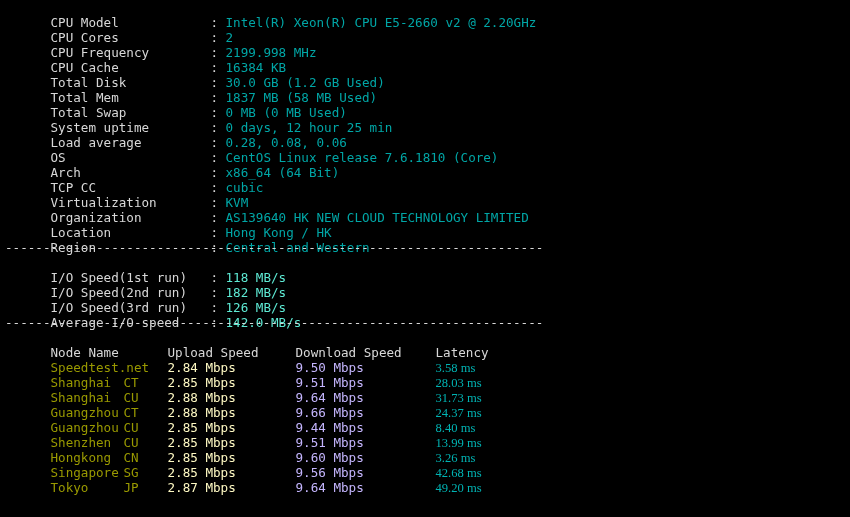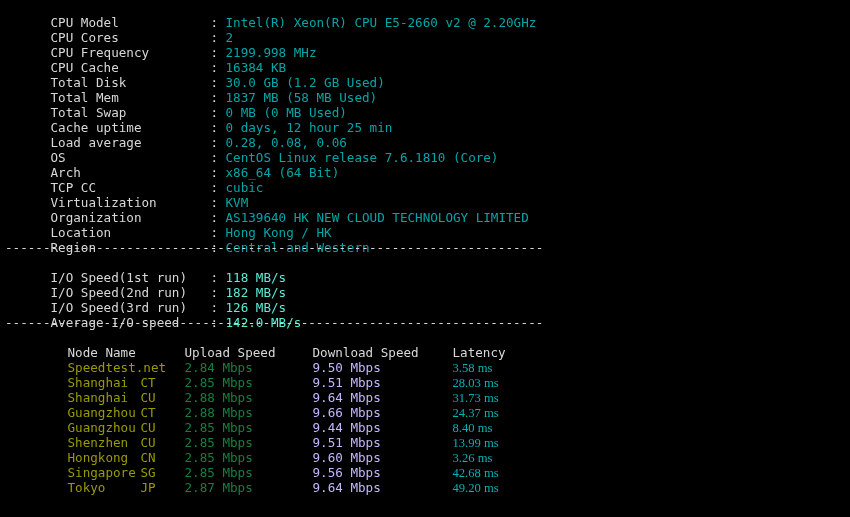--- a/index.html
+++ b/index.html
@@ -60,21 +60,21 @@
     color: #d8d8d8;
     overflow: hidden;
     box-sizing: border-box;
   }
 
   
   .row {
     height: 15px;
     line-height: 15px;
     white-space: pre;
-    padding-left: 22px;
+    padding-left: 5px;
     box-sizing: border-box;
   }
   .col-node {
     display: inline-block;
     width: 73px;
   }
   .col-isp {
     display: inline-block;
     width: 44px;
   }
@@ -85,21 +85,21 @@
   .col-down {
     display: inline-block;
     width: 140px;
   }
   .col-lat {
     display: inline-block;
   }
 
   .hdr { color: #d8d8d8; }
   .c-node { color: #999900; }
-  .c-up   { color: #15803d; }
+  .c-up   { color: #fef9c3; }
   .c-down { color: #c4b5fd; }
   .c-lat  { color: #00b3b3; font-family: Liberation Serif, serif; }
 </style>
 </head>
 <body>
 
 <div class="terminal">
 
   <div>
     <div class="line">
@@ -117,21 +117,21 @@
     <div class="line">
       <span class="kv-label">Total Disk</span><span class="kv-colon">:</span><span class="kv-value">30.0 GB (1.2 GB Used)</span>
     </div>
     <div class="line">
       <span class="kv-label">Total Mem</span><span class="kv-colon">:</span><span class="kv-value">1837 MB (58 MB Used)</span>
     </div>
     <div class="line">
       <span class="kv-label">Total Swap</span><span class="kv-colon">:</span><span class="kv-value">0 MB (0 MB Used)</span>
     </div>
     <div class="line">
-      <span class="kv-label">Cache uptime</span><span class="kv-colon">:</span><span class="kv-value">0 days, 12 hour 25 min</span>
+      <span class="kv-label">System uptime</span><span class="kv-colon">:</span><span class="kv-value">0 days, 12 hour 25 min</span>
     </div>
     <div class="line">
       <span class="kv-label">Load average</span><span class="kv-colon">:</span><span class="kv-value">0.28, 0.08, 0.06</span>
     </div>
     <div class="line">
       <span class="kv-label">OS</span><span class="kv-colon">:</span><span class="kv-value">CentOS Linux release 7.6.1810 (Core)</span>
     </div>
     <div class="line">
       <span class="kv-label">Arch</span><span class="kv-colon">:</span><span class="kv-value">x86_64 (64 Bit)</span>
     </div>

